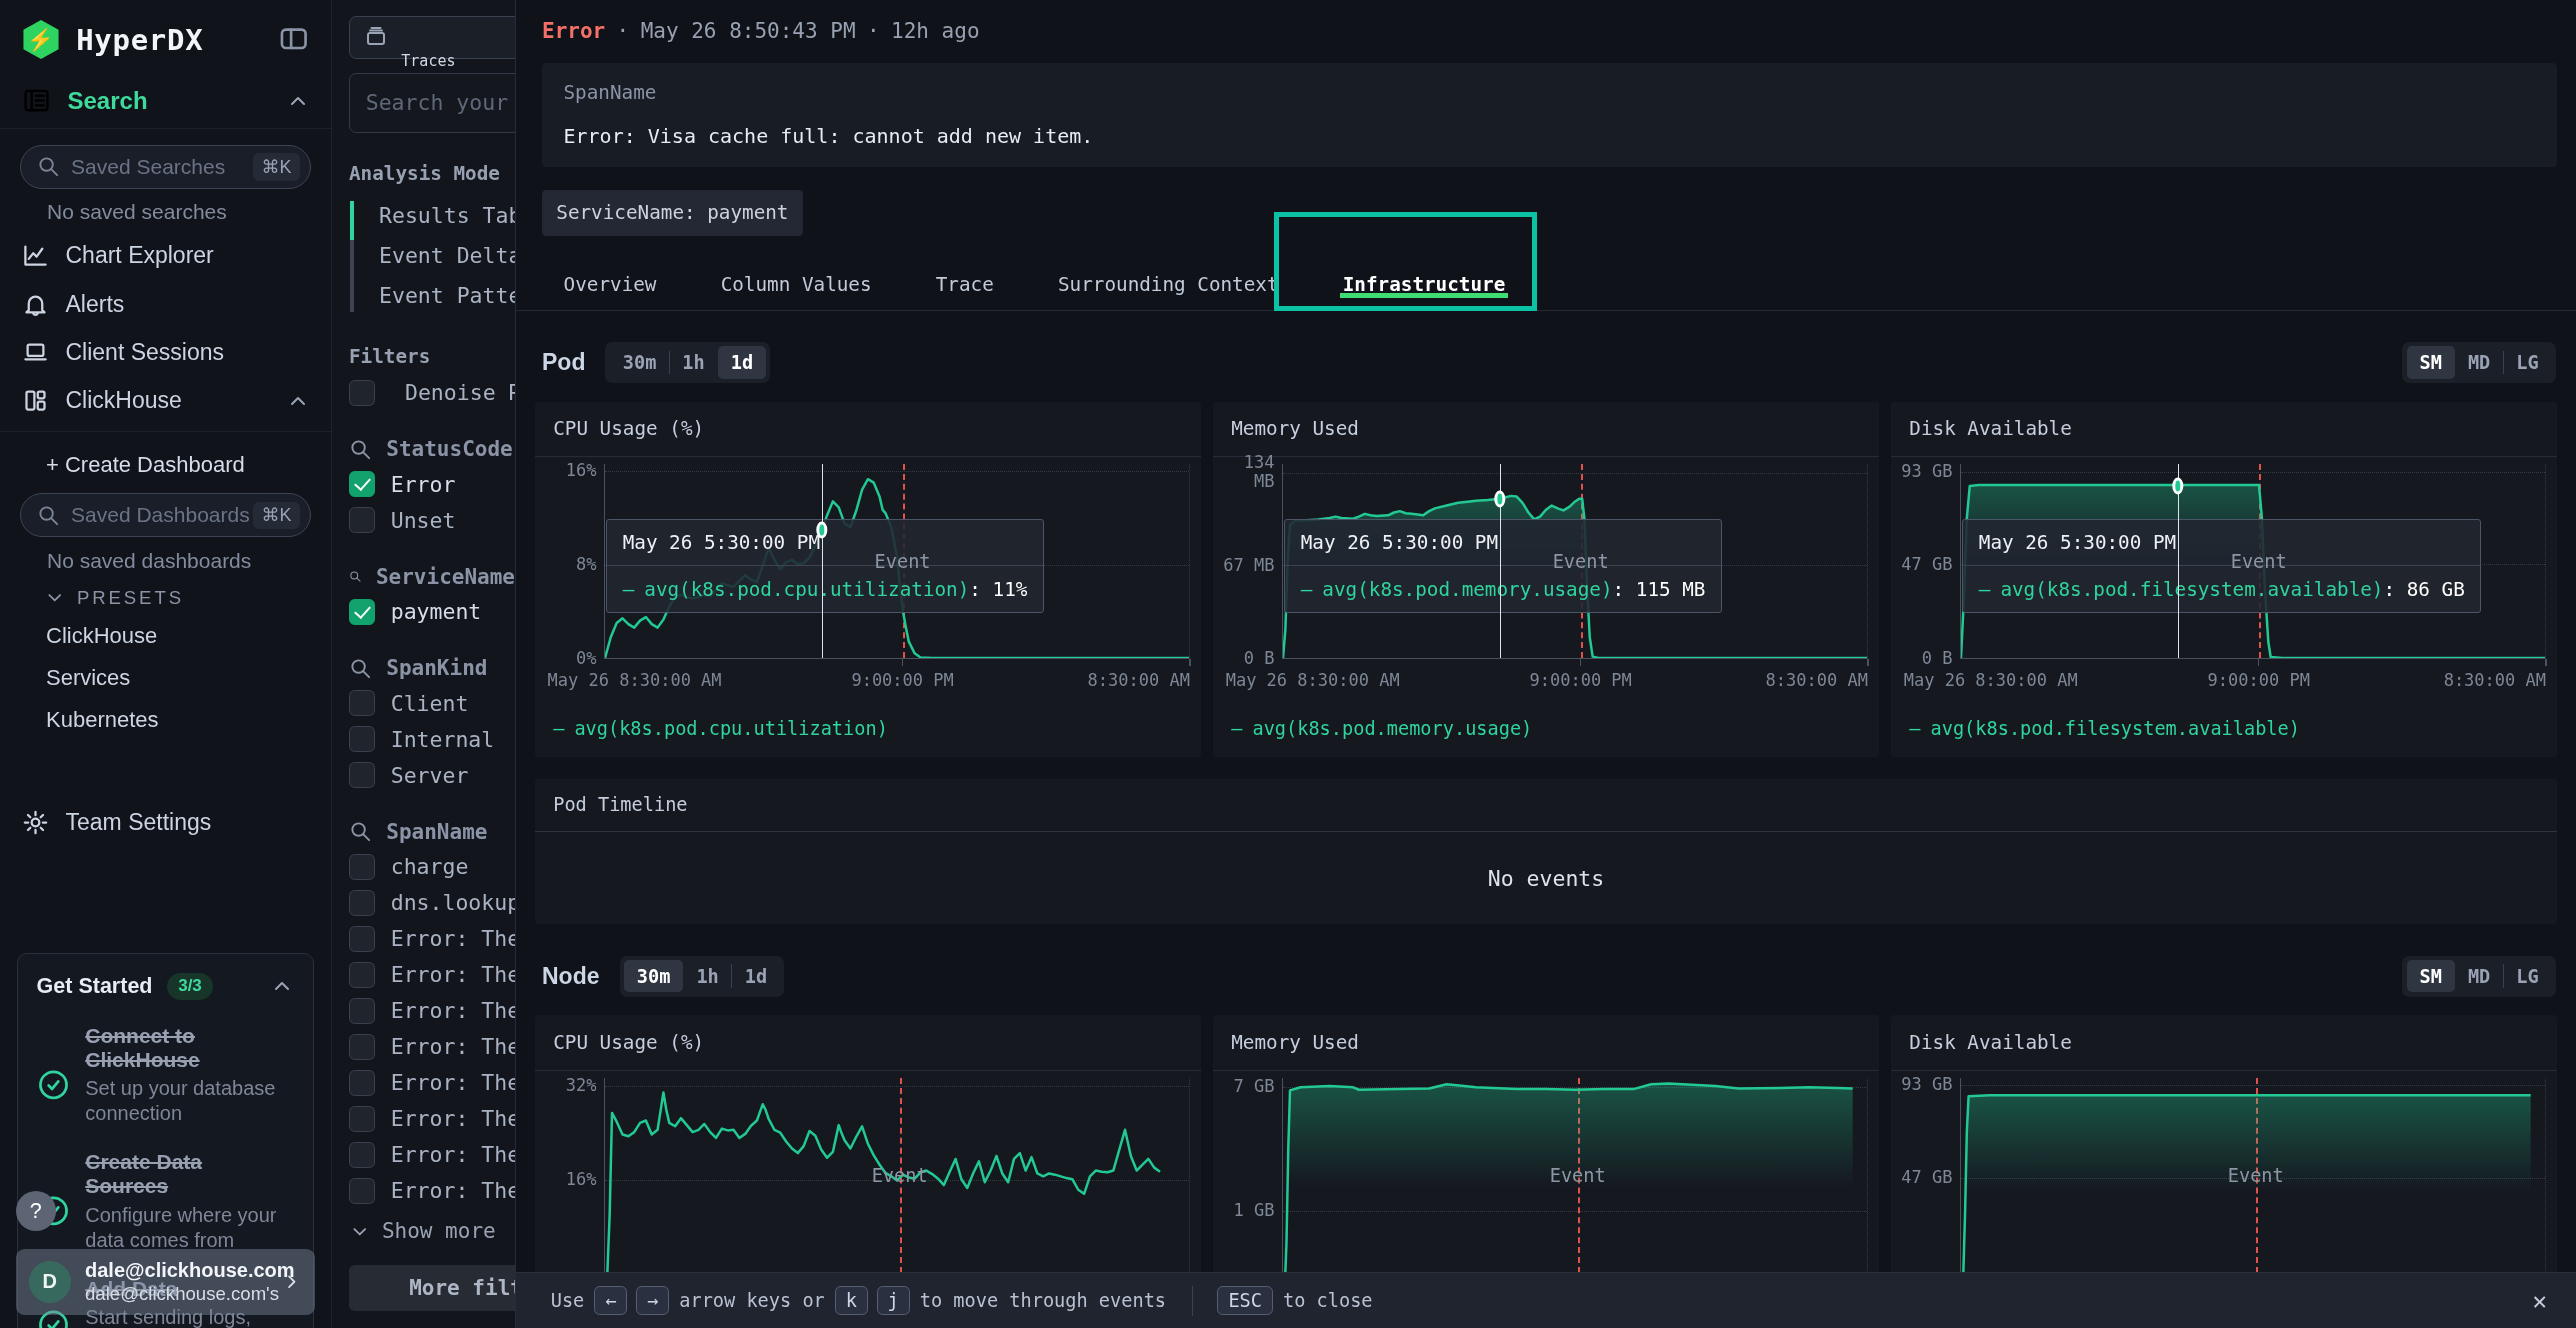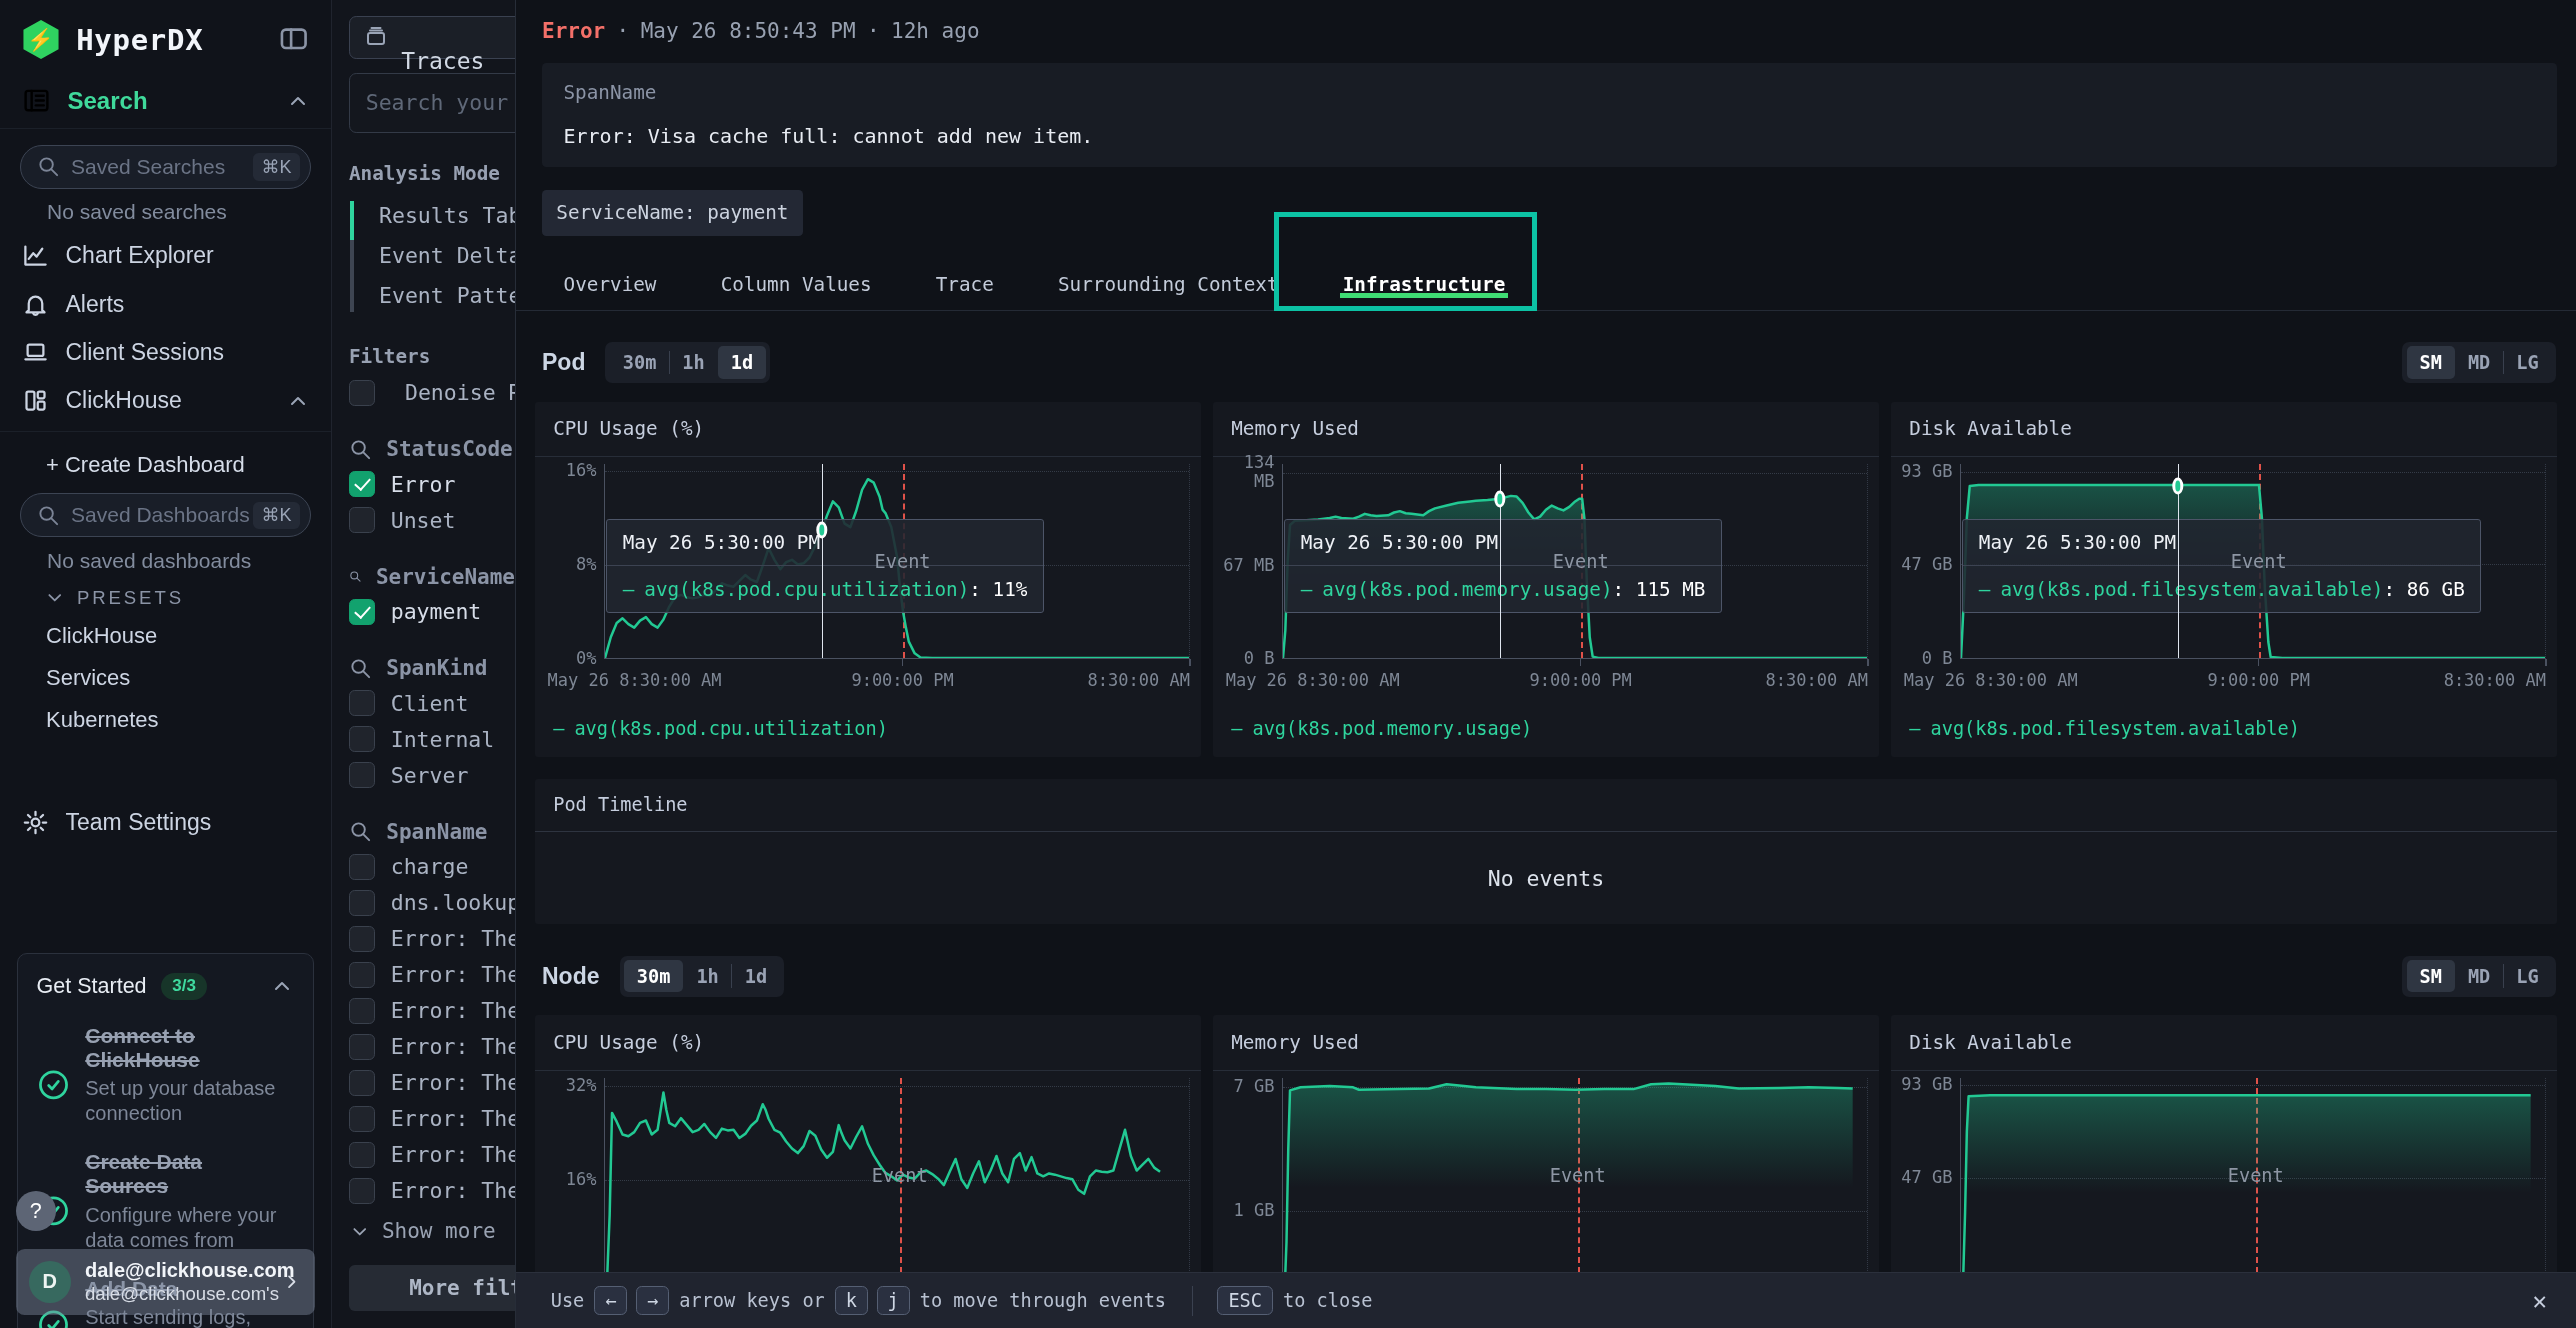--- a/index.html
+++ b/index.html
@@ -29,21 +29,21 @@
   .nav-row svg { flex:0 0 auto; }
   .divider { border-bottom:1.4px solid #1b2029; margin-top:5.7px; }
   .create-dash { margin:20px 0 4.3px 46px; font-size:22px; color:#d6dde9; }
   .presets-row { display:flex; align-items:center; margin:14.3px 0 5.7px 44px; color:#8b94a6; }
   .presets-row .pl { margin-left:11.4px; font-size:18.6px; letter-spacing:2.9px; }
   .preset-item { margin-left:46px; font-size:22px; color:#cdd5e3; line-height:42px; }
   .team-row { margin-top:57px; }
   .gs-card { margin:107px 17px 0 17px; border:1.4px solid #2b313d; border-radius:10px;
     background:#141821; padding:18.6px 18.6px 21.5px 18.6px; }
   .gs-head { display:flex; align-items:center; }
-  .gs-title { font-size:21.5px; font-weight:normal; color:#e8edf4;text-align:right; }
+  .gs-title { font-size:21.5px; font-weight:bold; color:#e8edf4;text-align:right; }
   .gs-badge { margin-left:14.3px; font-size:17px; font-weight:bold; color:#3fd99f; background:#173529;
     border-radius:715px; padding:3.6px 11.4px; }
   .gs-head svg { margin-left:auto; }
   .gs-item { display:flex; margin-top:24px; }
   .gs-check { flex:0 0 33px; margin-top:18.6px; }
   .gs-text { margin-left:15.7px; }
   .gs-item-title { font-size:21px; font-weight:bold; color:#98a1b2; text-decoration:line-through; max-width:172px; }
   .gs-item-desc { font-size:20px; color:#7e8798; margin-top:4.3px; max-width:193px; line-height:1.25; }
   .help-fab { position:absolute; left:15.7px; bottom:97px; width:40px; height:40px; border-radius:50%;
     background:#5d6575; color:#fff; font-size:21.5px; display:flex; align-items:center; justify-content:center; z-index:4; }
@@ -53,21 +53,21 @@
     display:flex; align-items:center; justify-content:center; font-size:20px; font-weight:bold; }
   .user-names { margin-left:14.3px; flex:1; min-width:0; }
   .user-name { font-size:20px; font-weight:bold; color:#f2f5f9; }
   .user-org { font-size:18.6px; color:#d8dde6; margin-top:1.4px; }
 
   
   .explorer { position:absolute; left:332px; top:0; width:183px; height:1328px;
     background:#12151c; overflow:hidden; }
   .src-btn { display:flex; align-items:center; margin:15.7px 0 0 17px; width:272px; height:43px;
     border:1.4px solid #3a4150; border-radius:7.2px; background:#1b1f27; padding:0 14.3px; color:#d2d9e4; }
-  .src-btn .sl { margin-left:13px; font-size:23px;margin-top:48px; }
+  .src-btn .sl { margin-left:13px; font-size:15px;margin-top:48px; }
   .ev-search { margin:14.3px 0 0 17px; width:343px; height:60px; border:1.4px solid #333a47;
     border-radius:7.2px; background:#14171e; padding:0 15.7px; display:flex; align-items:center; }
   .ev-search input { width:100%; border:0; outline:0; background:transparent; font-size:21.5px;
     color:#5f6878; font-family:"DejaVu Sans Mono", monospace; }
   .ev-search input::placeholder { color:#5f6878; }
   .col-label { margin:29px 0 11.4px 17px; font-size:19.3px; font-weight:bold; color:#98a1b2; }
   .mode-list { position:relative; margin-left:18px; }
   .mode-rail { position:absolute; left:0; top:4.3px; bottom:4.3px; width:4.3px; background:#3e4552; }
   .mode-rail-active { position:absolute; left:0; top:4.3px; height:39px; width:4.3px; background:#2fd49e; }
   .mode-item { padding-left:29px; font-size:21.5px; color:#aab3c3; line-height:40px; white-space:nowrap; }

